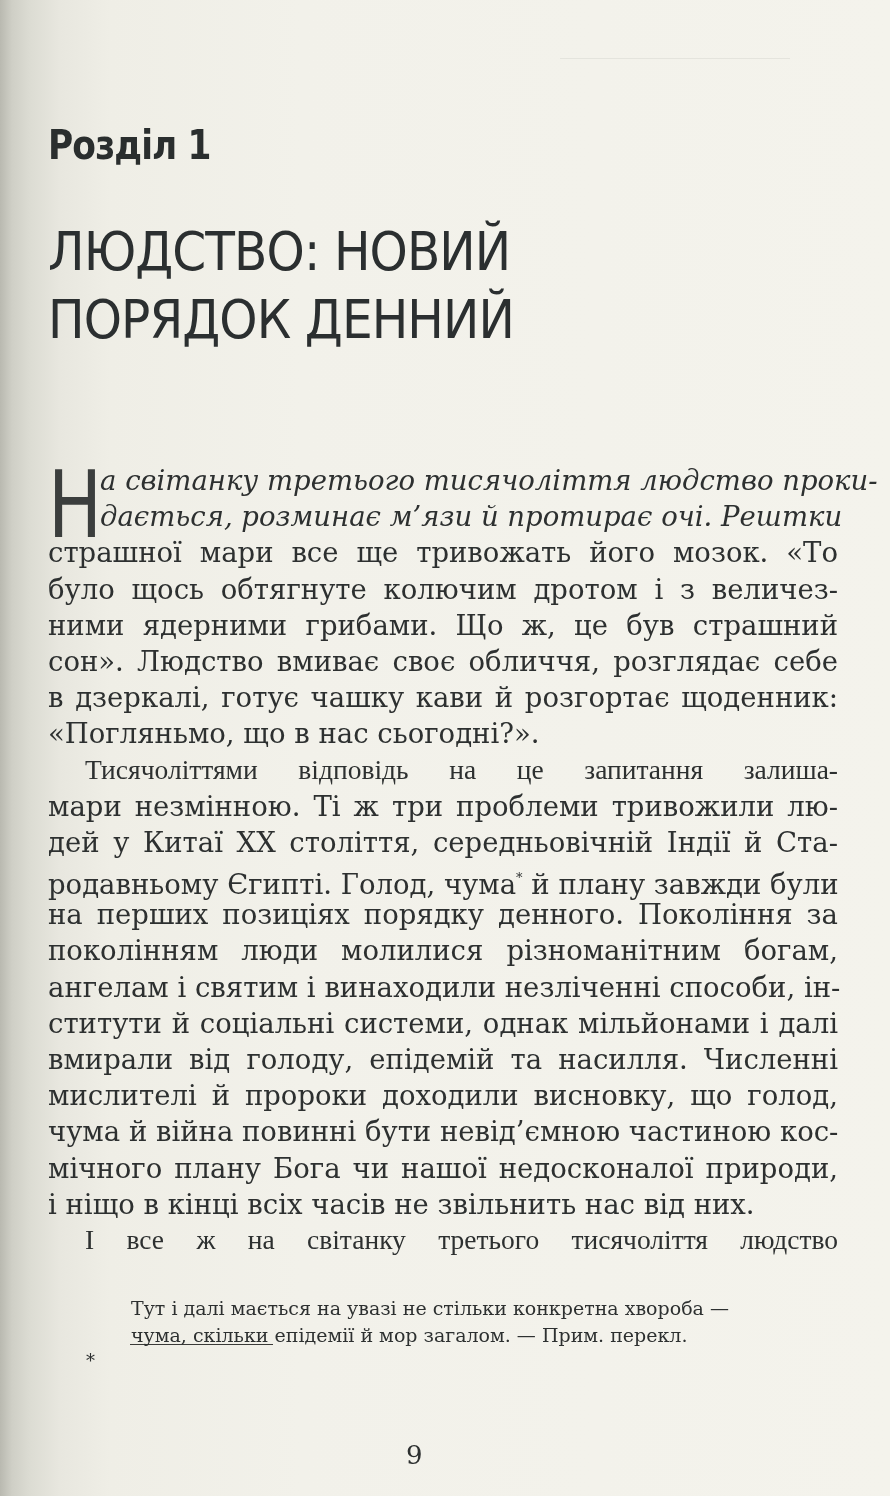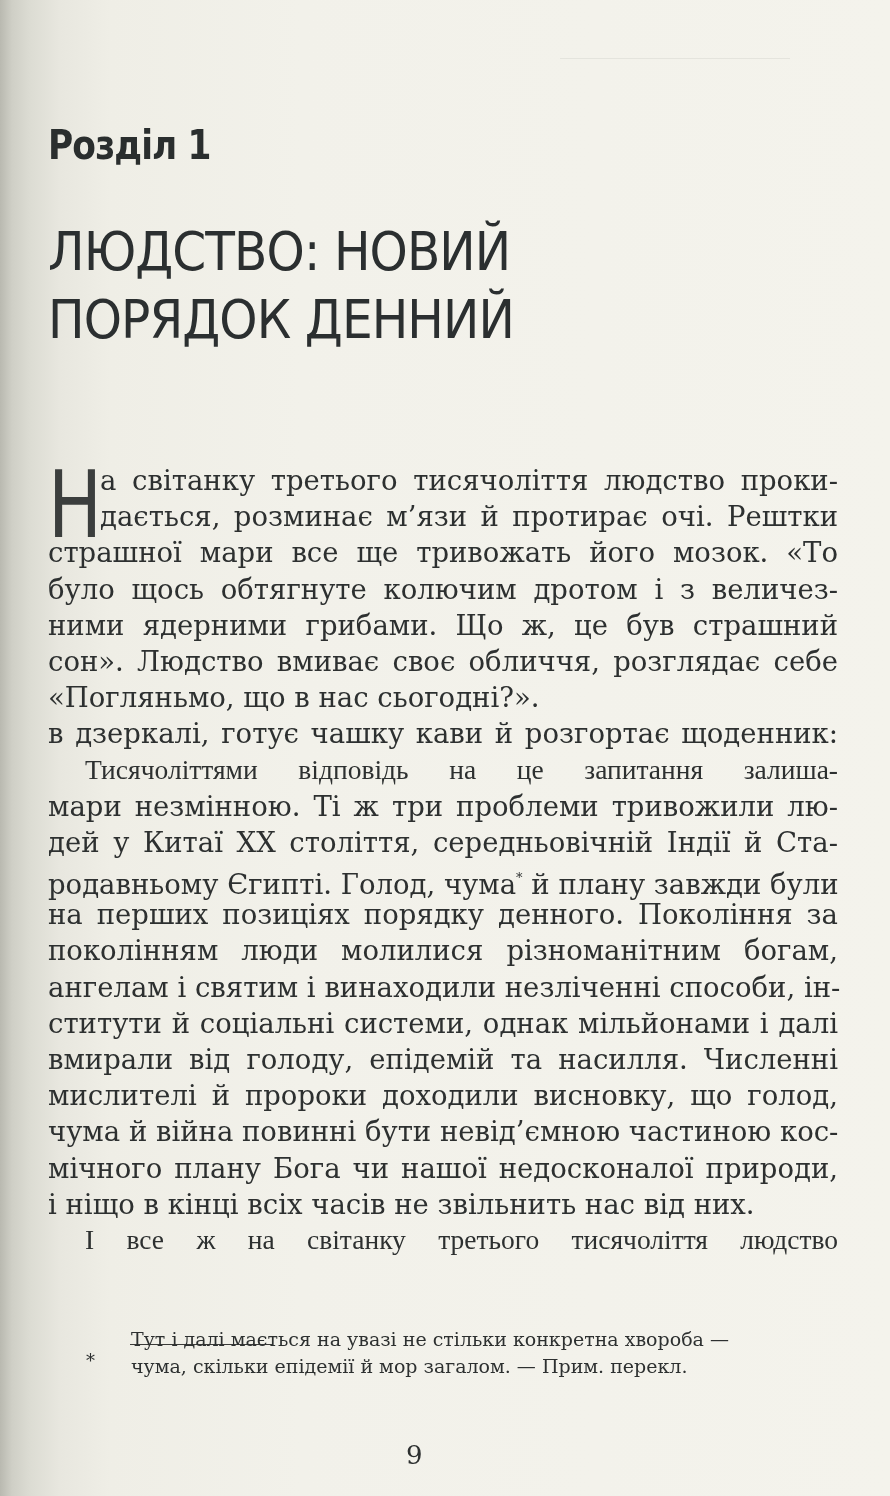--- a/index.html
+++ b/index.html
@@ -58,21 +58,21 @@
     }
     .line {
       display: block;
       white-space: nowrap;
       text-align: justify;
       text-align-last: justify;
       height: 36.2px;
     }
     .line.last { text-align-last: left; }
     .line.indent { padding-left: 37px; font-family: Liberation Serif, serif; }
-    .line.dropcap-indent { padding-left: 52px; }
+    .line.dropcap-indent { padding-left: 52px; font-style: italic; }
     .dropcap {
       position: absolute;
       left: 0px; top: 4px;
       font-family: "DejaVu Sans", sans-serif;
       font-size: 92px;
       line-height: 80px;
       color: #3b3e3d;
       transform: scaleX(0.78);
       transform-origin: left top;
     }
@@ -85,21 +85,21 @@
     }
     .footnote-mark {
       position: absolute;
       left: 86px; top: 1350px;
       font-family: "DejaVu Serif", serif;
       font-size: 18px;
       color: #2d3030;
     }
     .footnote {
       position: absolute;
-      left: 131px; top: 1326px;
+      left: 131px; top: 1295px;
       width: 600px;
       font-family: "DejaVu Serif", serif;
       font-size: 19px;
       line-height: 27px;
       color: #2d3030;
     }
     .footnote .it { }
     .page-number {
       position: absolute;
       left: 406px; top: 1440px;
@@ -123,22 +123,22 @@
 
   <div class="body-text">
     <span class="dropcap">Н</span>
 
     <span class="line dropcap-indent">а світанку третього тисячоліття людство проки-</span>
     <span class="line dropcap-indent">дається, розминає м’язи й протирає очі. Рештки</span>
     <span class="line">страшної мари все ще тривожать його мозок. «То</span>
     <span class="line">було щось обтягнуте колючим дротом і з величез-</span>
     <span class="line">ними ядерними грибами. Що ж, це був страшний</span>
     <span class="line">сон». Людство вмиває своє обличчя, розглядає себе</span>
+    <span class="line">в дзеркалі, готує чашку кави й розгортає щоденник:</span>
     <span class="line last">«Погляньмо, що в нас сьогодні?».</span>
-    <span class="line">в дзеркалі, готує чашку кави й розгортає щоденник:</span>
 
     <span class="line indent">Тисячоліттями відповідь на це запитання залиша-</span>
     <span class="line">мари незмінною. Ті ж три проблеми тривожили лю-</span>
     <span class="line">дей у Китаї XX століття, середньовічній Індії й Ста-</span>
     <span class="line"><span>родавньому Єгипті. Голод, чума</span><sup class="fn">*</sup> <span>й плану завжди були</span></span>
     <span class="line">на перших позиціях порядку денного. Покоління за</span>
     <span class="line">поколінням люди молилися різноманітним богам,</span>
     <span class="line">ангелам і святим і винаходили незліченні способи, ін-</span>
     <span class="line">ститути й соціальні системи, однак мільйонами і далі</span>
     <span class="line">вмирали від голоду, епідемій та насилля. Численні</span>

